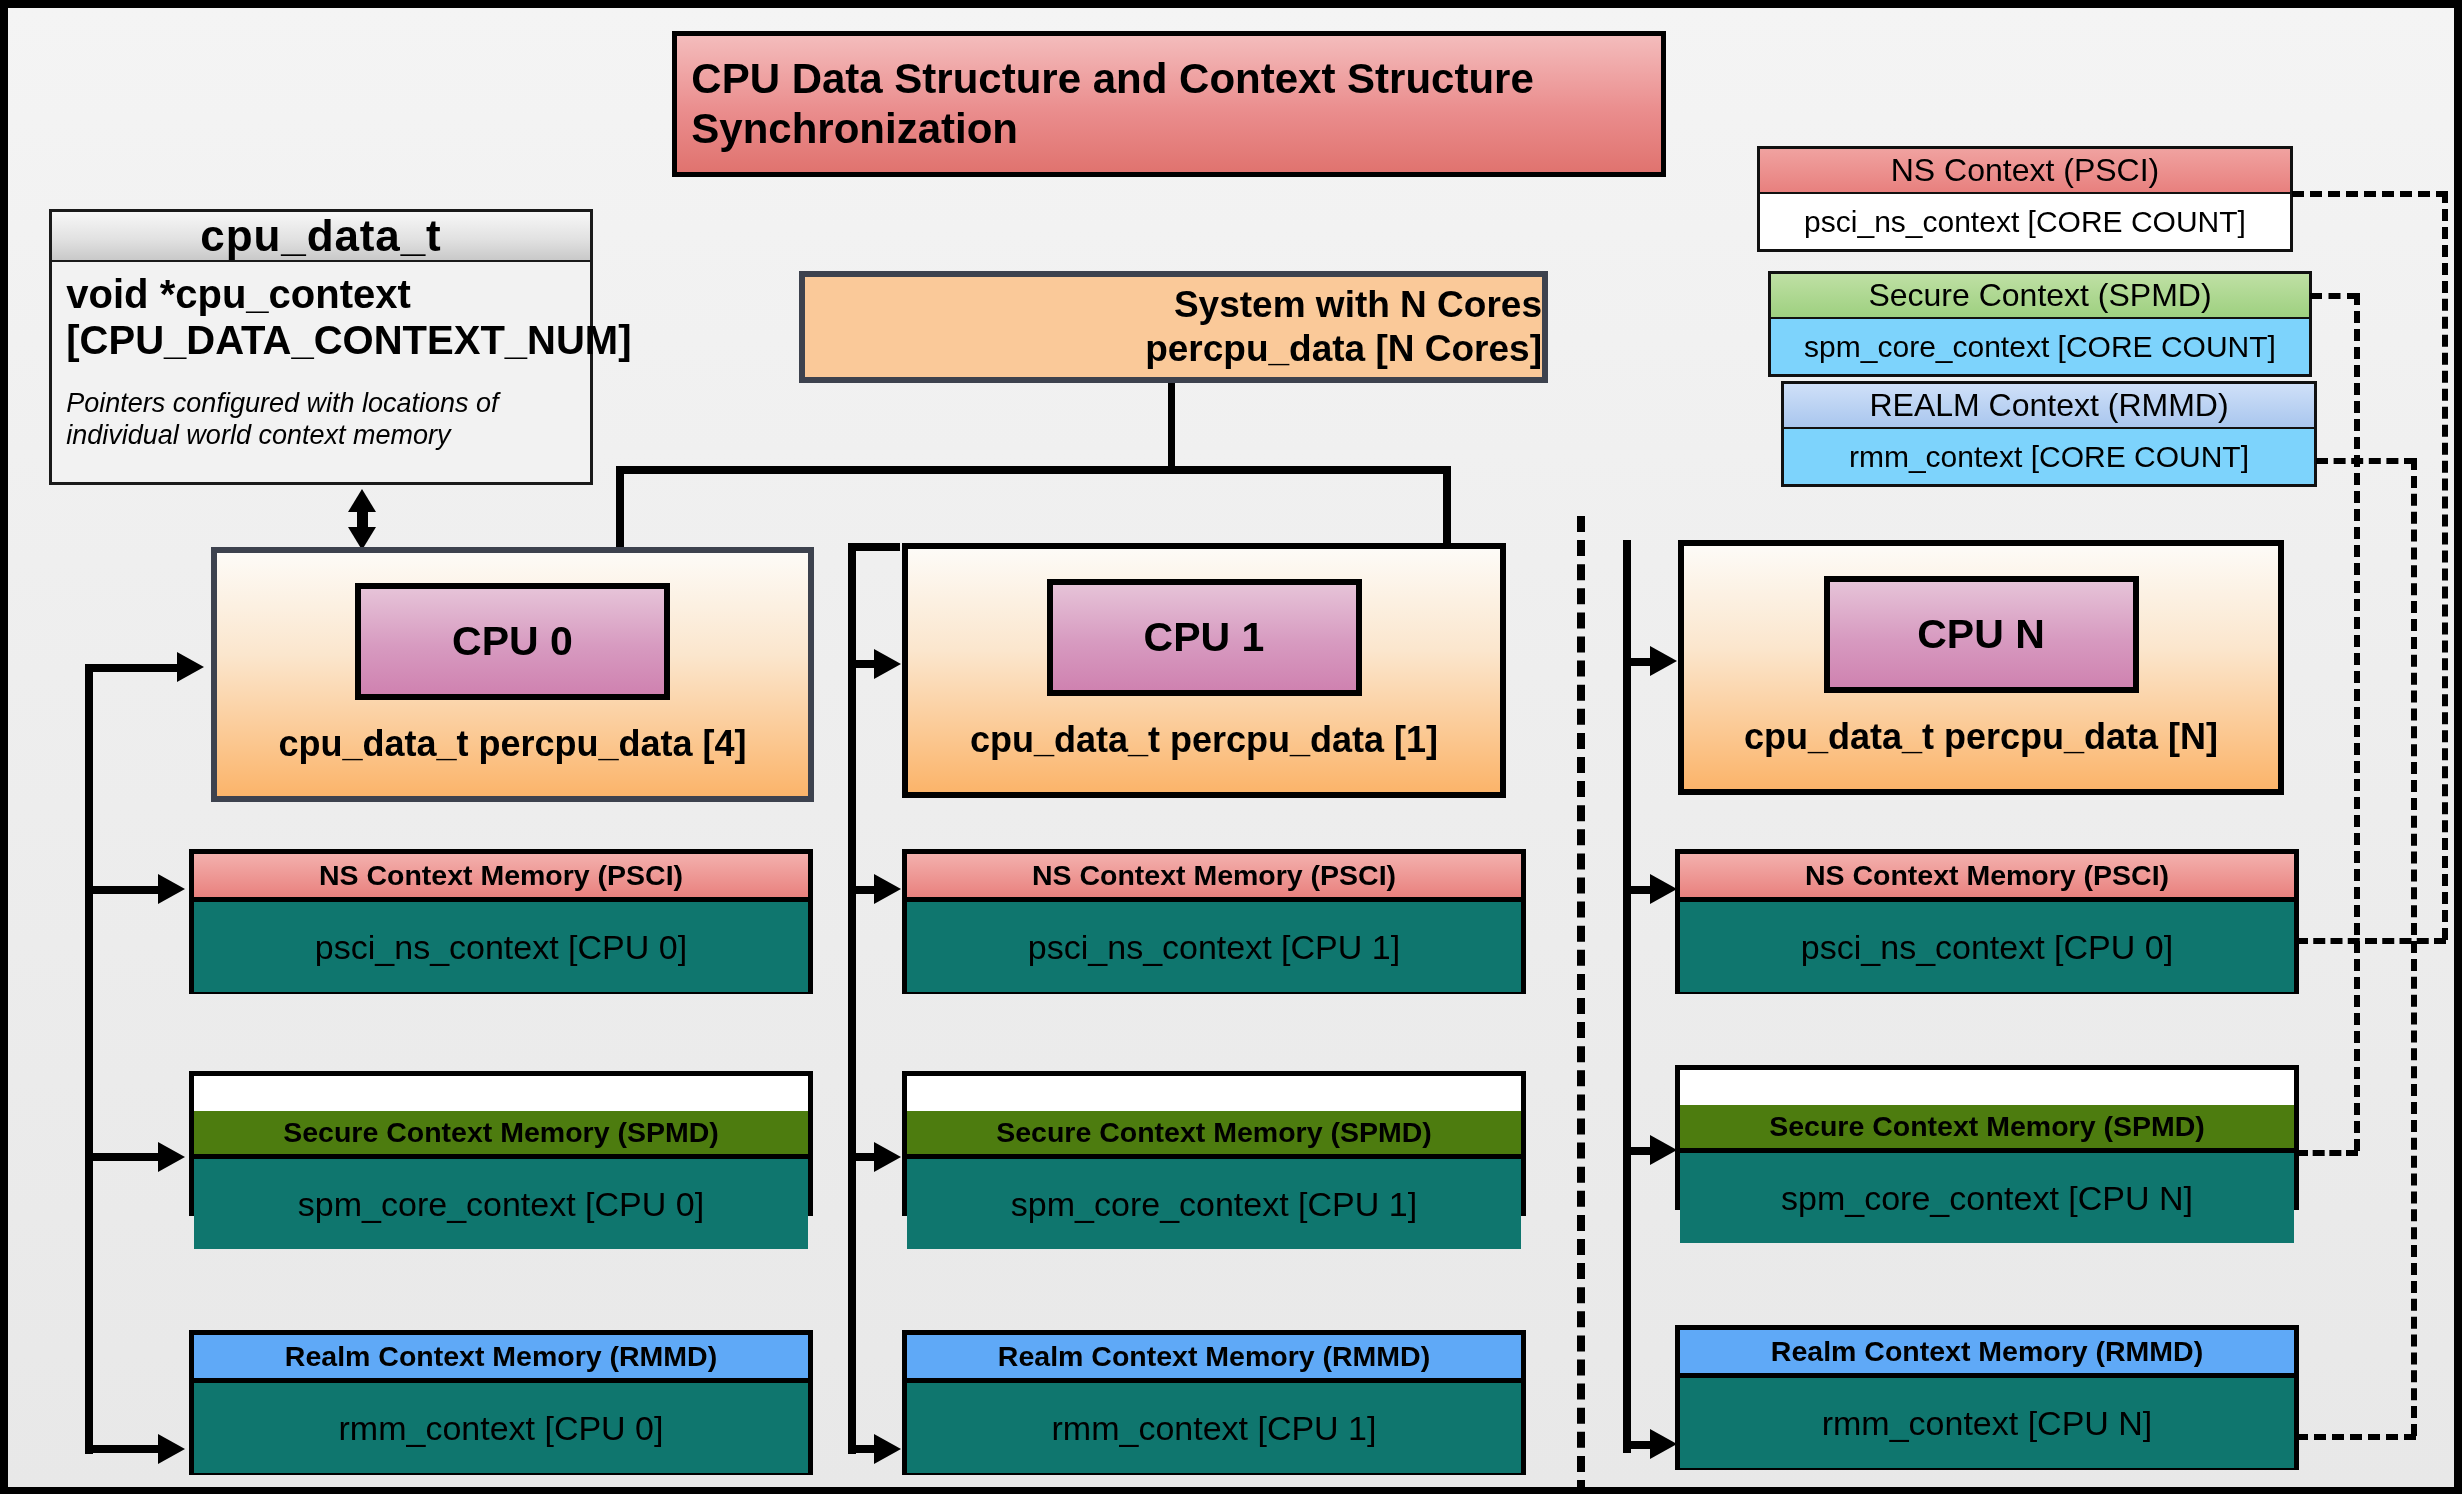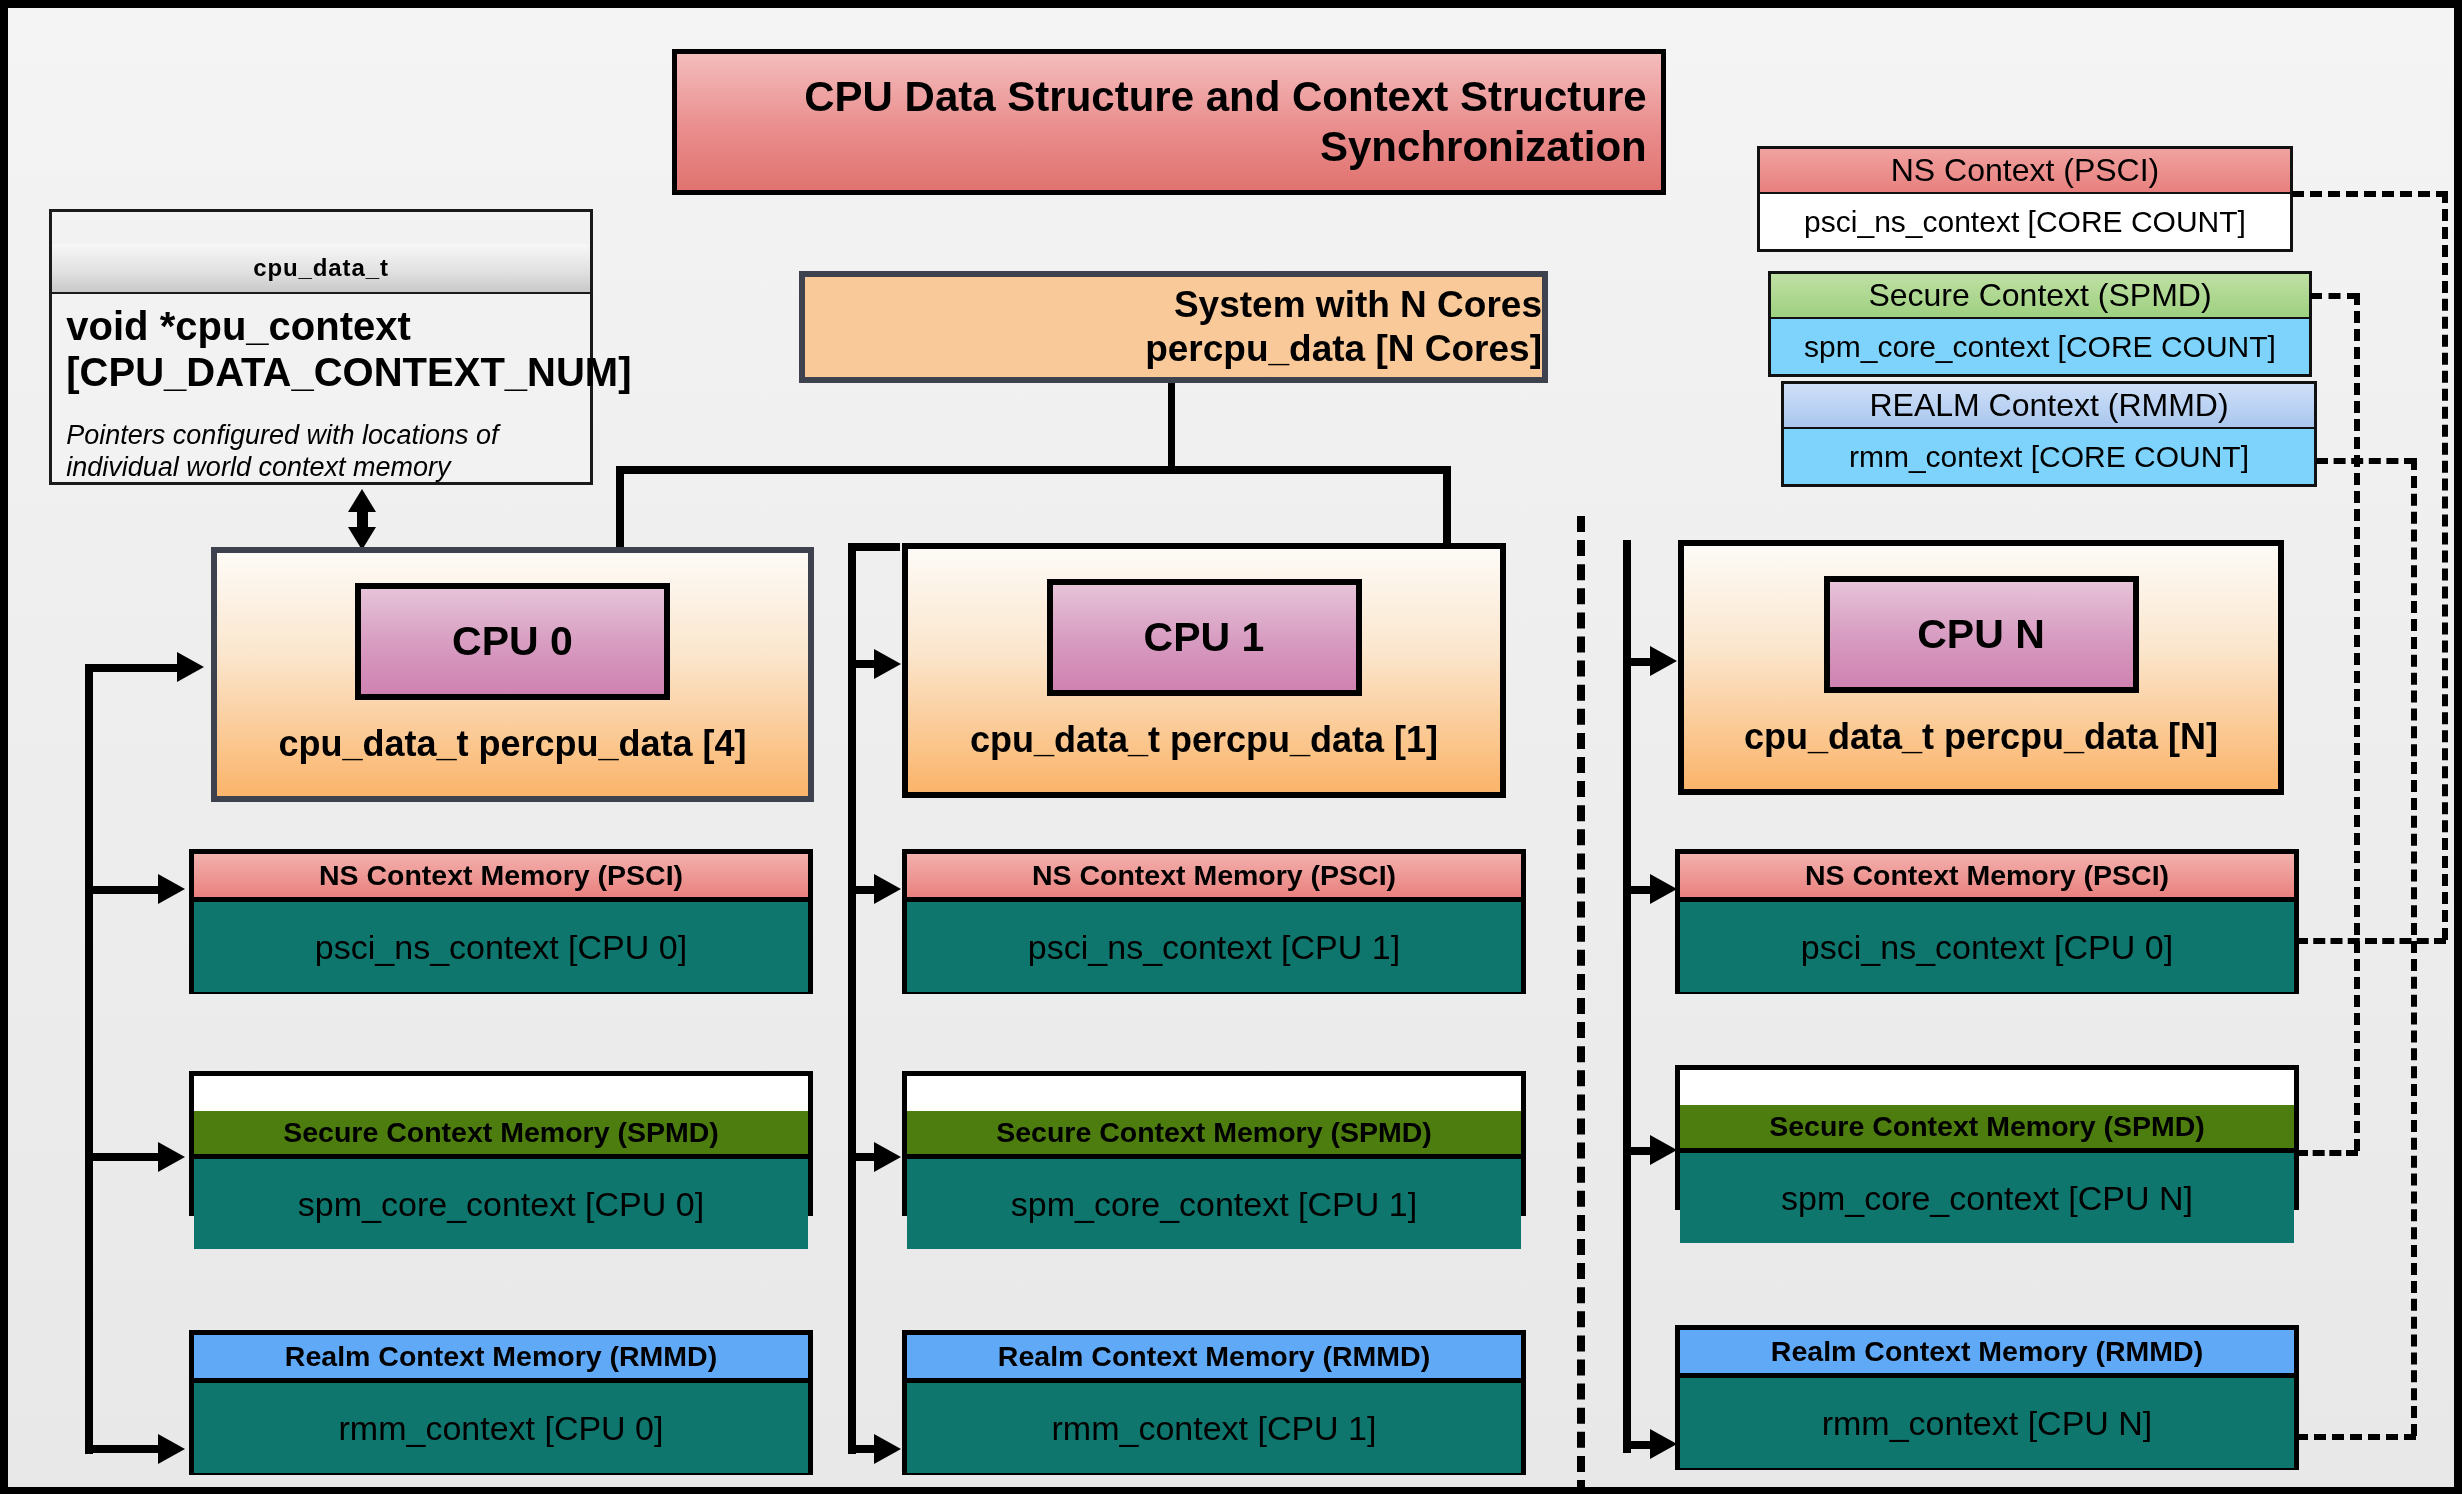--- a/index.html
+++ b/index.html
@@ -14,34 +14,34 @@
     overflow:hidden;
   }
 
   .abs{position:absolute;box-sizing:border-box;}
 
   
   .title-box{
     left:664px;top:23px;width:994px;height:146px;
     border:5.3px solid #000;
     background:linear-gradient(180deg,#f4bcbc 0%,#ea8d8d 55%,#e0736f 100%);
-    display:flex;align-items:center;justify-content:center;text-align:right;
-    font-weight:bold;font-size:42px;line-height:1.18;color:#000;padding:0 14.3px;margin-top:18px;
+    display:flex;align-items:center;justify-content:center;text-align:left;
+    font-weight:bold;font-size:42px;line-height:1.18;color:#000;padding:0 14.3px;
   }
 
   
   .struct-box{
     left:41px;top:201px;width:544px;height:276px;
     border:3.6px solid #1a1a1a;background:#f2f2f2;
   }
   .struct-head{
     height:48px;border-bottom:2.7px solid #1a1a1a;
     background:linear-gradient(180deg,#f7f7f7 0%,#e2e2e2 55%,#c9c9c9 100%);
     display:flex;align-items:center;justify-content:center;
-    font-weight:bold;font-size:24px;letter-spacing:0.9px;color:#000;margin-top:32px;
+    font-weight:bold;font-size:44px;letter-spacing:0.9px;color:#000;
   }
   .struct-body{padding:9px 14.3px 0 14.3px;}
   .struct-field{font-weight:bold;font-size:40px;line-height:1.16;color:#000;}
   .struct-note{margin-top:23px;font-style:italic;font-size:27px;line-height:1.2;color:#000;}
 
   
   .system-box{
     left:791px;top:263px;width:749px;height:112px;
     border:6.2px solid #3d424e;background:#fac999;
     display:flex;flex-direction:column;align-items:flex-end;justify-content:center;

